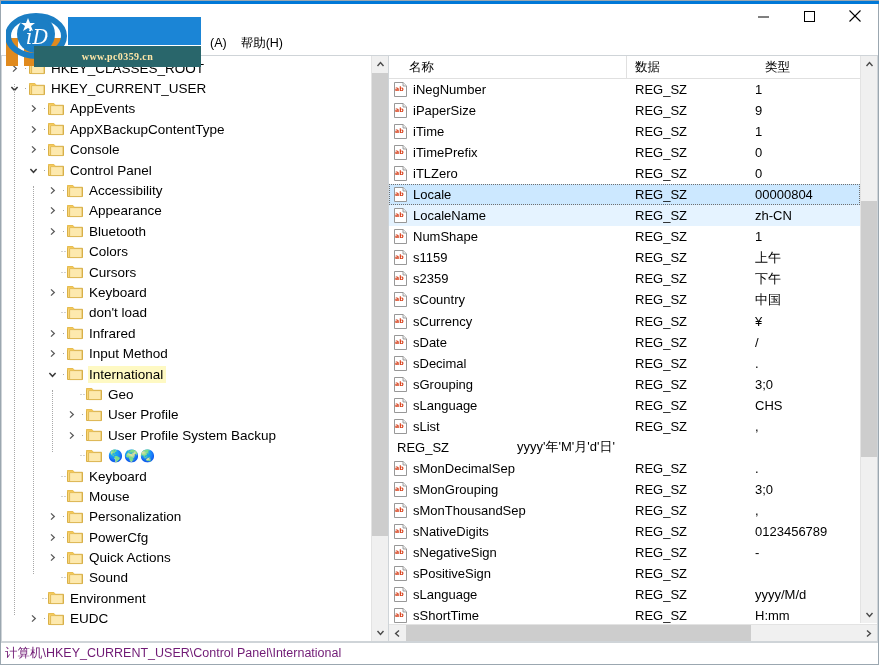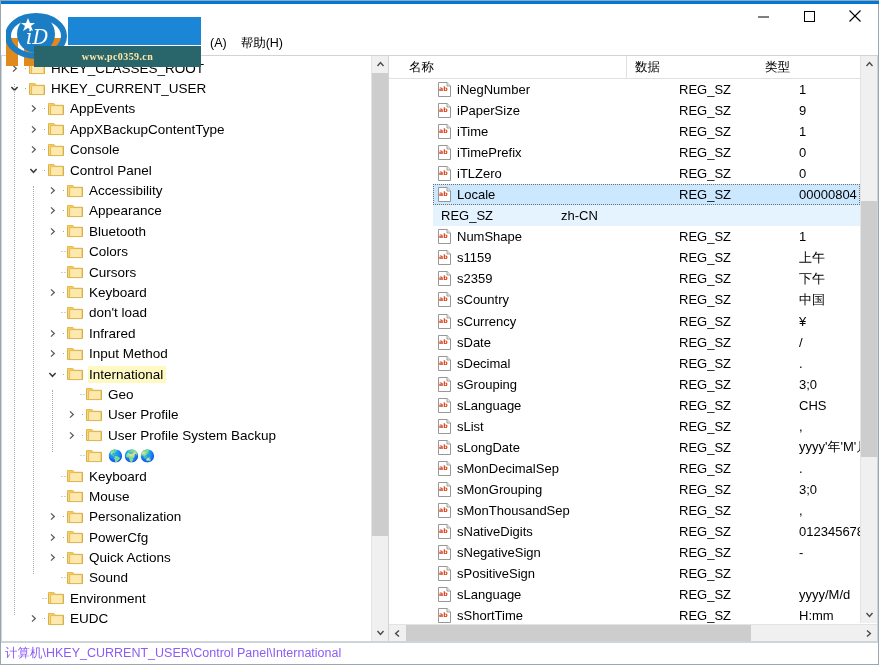--- a/index.html
+++ b/index.html
@@ -210,21 +210,20 @@
     border-right: 1px solid #e0e0e0;
     height: 23px;
   }
   .hcell.c-name { width: 238px; flex: 0 0 238px; padding-left: 20px; }
   .hcell.c-type { width: 120px; flex: 0 0 120px; }
   .hcell.c-data { flex: 1 1 auto; border-right: none; }
   #list-body {
     position: absolute;
     left: 0; top: 23px; right: 17px; bottom: 18px;
     overflow: hidden;
-    margin-left: 44px;
   }
   .lrow {
     display: flex; align-items: center;
     height: 21.05px;
     font-size: 13px; color: #000;
     white-space: nowrap;
   }
   .lrow.sel { background: #cce8ff; }
   .lrow.sel-soft { background: #e5f3ff; }
   .lrow.focus { outline: 1px dotted #707070; outline-offset: -1px; }
@@ -242,21 +241,21 @@
   }
   .abicon svg { display: block; }
 
   
   #statusbar {
     height: 22px; flex: 0 0 22px;
     background: #ffffff;
     border-top: 1px solid #cfd4d8;
     display: flex; align-items: center;
     padding-left: 4px;
-    font-size: 12.5px; color: #8b5cf6;
+    font-size: 12.5px; color: #701a75;
     white-space: nowrap;
   }
 </style>
 </head>
 <body>
 
 <div id="app">
 
   <div id="titlebar">
     <div id="title-accent"></div>
@@ -823,20 +822,30 @@
                   <path d="M10 0.6 v3.4 h3.4" fill="#ededed" stroke="#8c8c8c" stroke-width="0.8"></path>
                   <text x="2" y="8.6" font-family="DejaVu Sans, sans-serif" font-size="6.2" font-weight="bold" fill="#d63a14">ab</text>
                 </svg>
               </span>
               <span>Locale</span>
             </div>
             <div class="cell-type">REG_SZ</div>
             <div class="cell-data">00000804</div>
           </div>
           <div class="lrow sel-soft">
+            <div class="cell-name">
+              <span class="abicon">
+                <svg width="15" height="15" viewBox="0 0 15 15">
+                  <path d="M1.5 0.5 h8.5 l3.5 3.4 v10.6 h-12 z" fill="#ffffff" stroke="#8c8c8c" stroke-width="0.9"></path>
+                  <path d="M10 0.6 v3.4 h3.4" fill="#ededed" stroke="#8c8c8c" stroke-width="0.8"></path>
+                  <text x="2" y="8.6" font-family="DejaVu Sans, sans-serif" font-size="6.2" font-weight="bold" fill="#d63a14">ab</text>
+                </svg>
+              </span>
+              <span>LocaleName</span>
+            </div>
             <div class="cell-type">REG_SZ</div>
             <div class="cell-data">zh-CN</div>
           </div>
           <div class="lrow">
             <div class="cell-name">
               <span class="abicon">
                 <svg width="15" height="15" viewBox="0 0 15 15">
                   <path d="M1.5 0.5 h8.5 l3.5 3.4 v10.6 h-12 z" fill="#ffffff" stroke="#8c8c8c" stroke-width="0.9"></path>
                   <path d="M10 0.6 v3.4 h3.4" fill="#ededed" stroke="#8c8c8c" stroke-width="0.8"></path>
                   <text x="2" y="8.6" font-family="DejaVu Sans, sans-serif" font-size="6.2" font-weight="bold" fill="#d63a14">ab</text>
@@ -967,30 +976,20 @@
                   <path d="M10 0.6 v3.4 h3.4" fill="#ededed" stroke="#8c8c8c" stroke-width="0.8"></path>
                   <text x="2" y="8.6" font-family="DejaVu Sans, sans-serif" font-size="6.2" font-weight="bold" fill="#d63a14">ab</text>
                 </svg>
               </span>
               <span>sList</span>
             </div>
             <div class="cell-type">REG_SZ</div>
             <div class="cell-data">,</div>
           </div>
           <div class="lrow">
-            <div class="cell-name">
-              <span class="abicon">
-                <svg width="15" height="15" viewBox="0 0 15 15">
-                  <path d="M1.5 0.5 h8.5 l3.5 3.4 v10.6 h-12 z" fill="#ffffff" stroke="#8c8c8c" stroke-width="0.9"></path>
-                  <path d="M10 0.6 v3.4 h3.4" fill="#ededed" stroke="#8c8c8c" stroke-width="0.8"></path>
-                  <text x="2" y="8.6" font-family="DejaVu Sans, sans-serif" font-size="6.2" font-weight="bold" fill="#d63a14">ab</text>
-                </svg>
-              </span>
-              <span>sLongDate</span>
-            </div>
             <div class="cell-type">REG_SZ</div>
             <div class="cell-data">yyyy'年'M'月'd'日'</div>
           </div>
           <div class="lrow">
             <div class="cell-name">
               <span class="abicon">
                 <svg width="15" height="15" viewBox="0 0 15 15">
                   <path d="M1.5 0.5 h8.5 l3.5 3.4 v10.6 h-12 z" fill="#ffffff" stroke="#8c8c8c" stroke-width="0.9"></path>
                   <path d="M10 0.6 v3.4 h3.4" fill="#ededed" stroke="#8c8c8c" stroke-width="0.8"></path>
                   <text x="2" y="8.6" font-family="DejaVu Sans, sans-serif" font-size="6.2" font-weight="bold" fill="#d63a14">ab</text>

